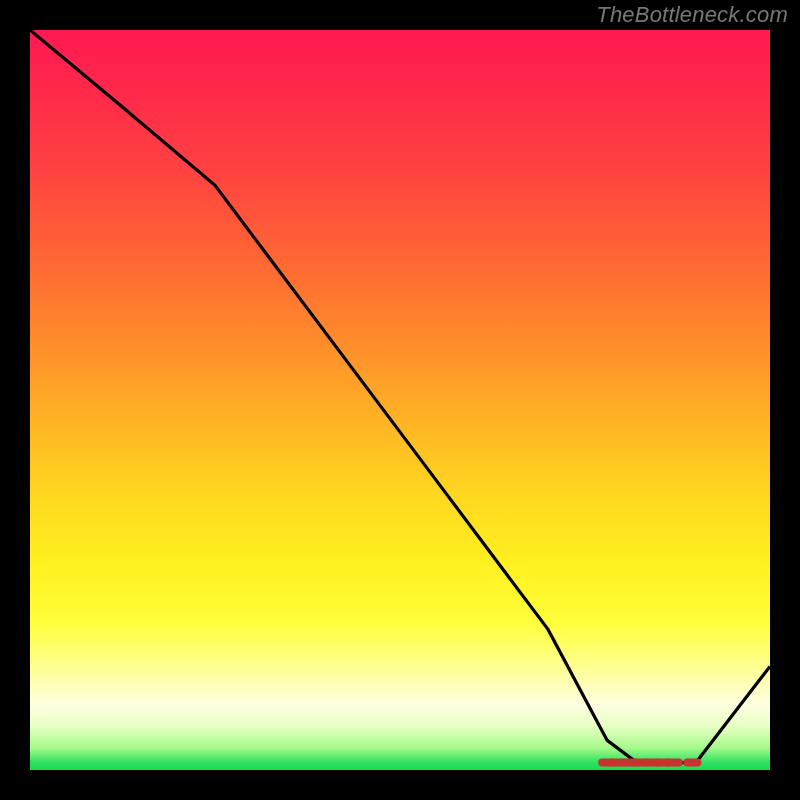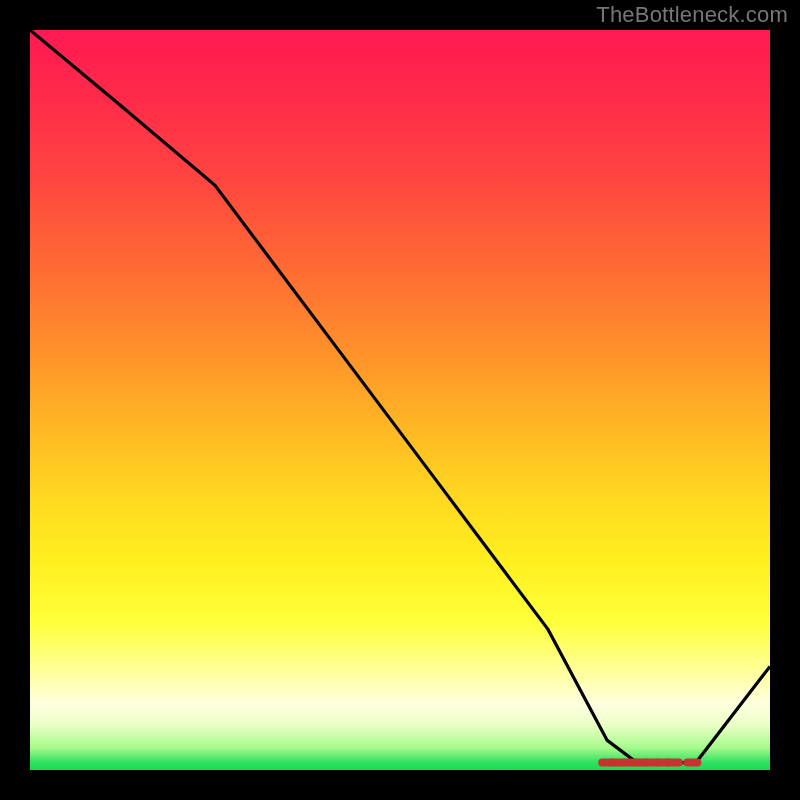--- a/index.html
+++ b/index.html
@@ -18,20 +18,21 @@
   }
   .watermark {
     position: absolute;
     top: 2px;
     right: 12px;
     color: #777;
     font-size: 22px;
     font-weight: 400;
     letter-spacing: 0.2px;
     z-index: 10;
+    font-style: italic;
   }
   
   .plot-area {
     position: absolute;
     left: 30px;
     top: 30px;
     width: 740px;
     height: 740px;
     box-sizing: border-box;
     

